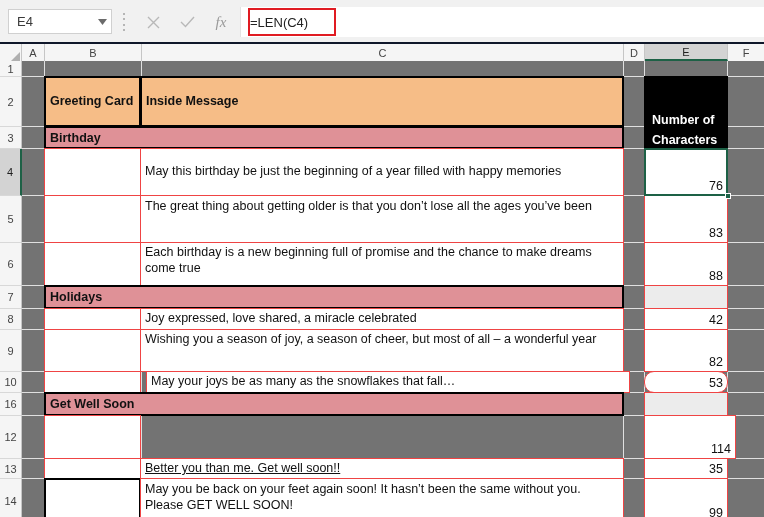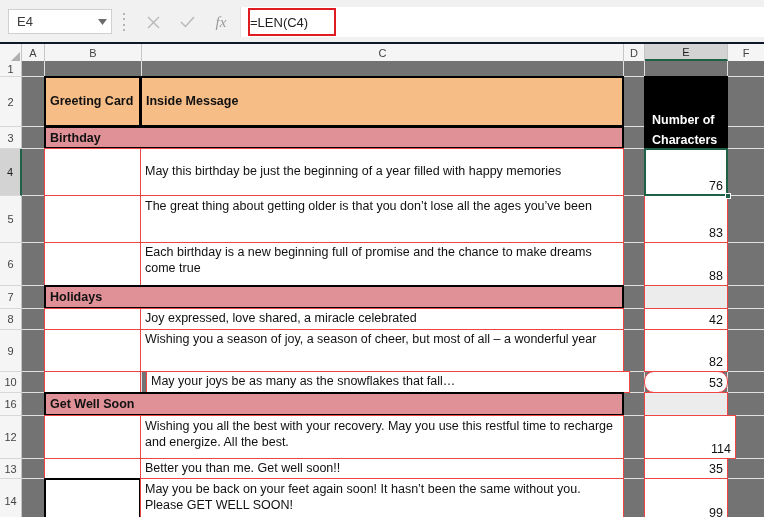--- a/index.html
+++ b/index.html
@@ -344,30 +344,27 @@
     <div class="cell fill-white bd-all" style="left:622px;top:310px;width:84px;height:22px;border-radius:10px;">
       <span class="cell-num">53</span>
     </div>
 
     <div class="cell fill-pink bd-thick" style="left:22px;top:331px;width:580px;height:24px;">
       <span class="cell-text bold" style="top:3px;">Get Well Soon</span>
     </div>
     <div class="cell fill-gray bd-all" style="left:622px;top:331px;width:84px;height:24px;"></div>
 
     <div class="cell fill-white bd-all" style="left:22px;top:354px;width:97px;height:44px;"></div>
-    <div class="cell fill-white bd-all" style="left:118px;top:354px;width:484px;height:44px;">
-      <span class="cell-text" style="top:3px;">Wishing you all the best with your recovery. May you use this restful time to recharge and energize. All the best.</span>
-    </div>
     <div class="cell fill-white bd-all" style="left:622px;top:354px;width:92px;height:44px;">
       <span class="cell-num">114</span>
     </div>
 
     <div class="cell fill-white bd-all" style="left:22px;top:397px;width:97px;height:21px;"></div>
     <div class="cell fill-white bd-all" style="left:118px;top:397px;width:484px;height:21px;">
-      <span class="cell-text" style="top:2px;">Better you than me. Get well soon!!</span>
+      <span class="cell-text" style="top:2px;text-decoration:underline;">Better you than me. Get well soon!!</span>
     </div>
     <div class="cell fill-white bd-all" style="left:622px;top:397px;width:84px;height:21px;">
       <span class="cell-num">35</span>
     </div>
 
     <div class="cell fill-white bd-thick" style="left:22px;top:417px;width:97px;height:45px;"></div>
     <div class="cell fill-white bd-all" style="left:118px;top:417px;width:484px;height:45px;">
       <span class="cell-text" style="top:3px;">May you be back on your feet again soon! It hasn’t been the same without you. Please GET WELL SOON!</span>
     </div>
     <div class="cell fill-white bd-all" style="left:622px;top:417px;width:84px;height:45px;">

